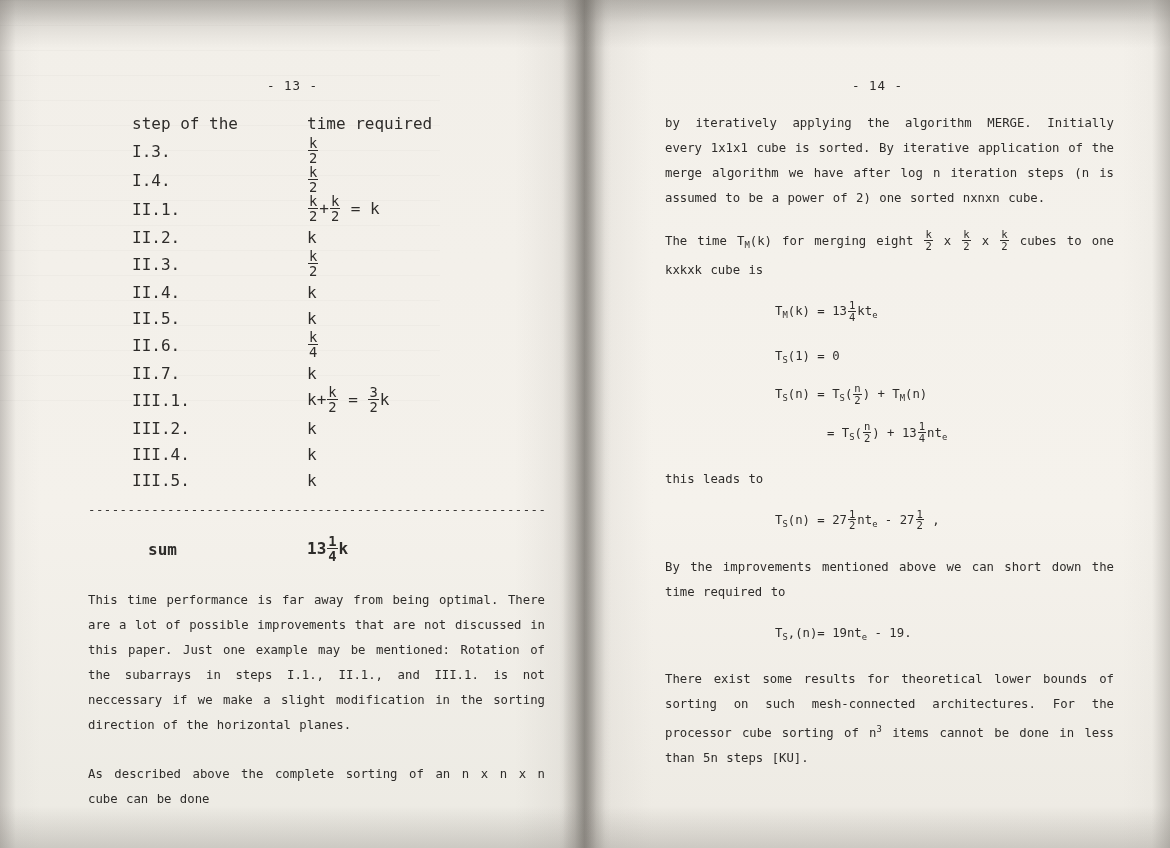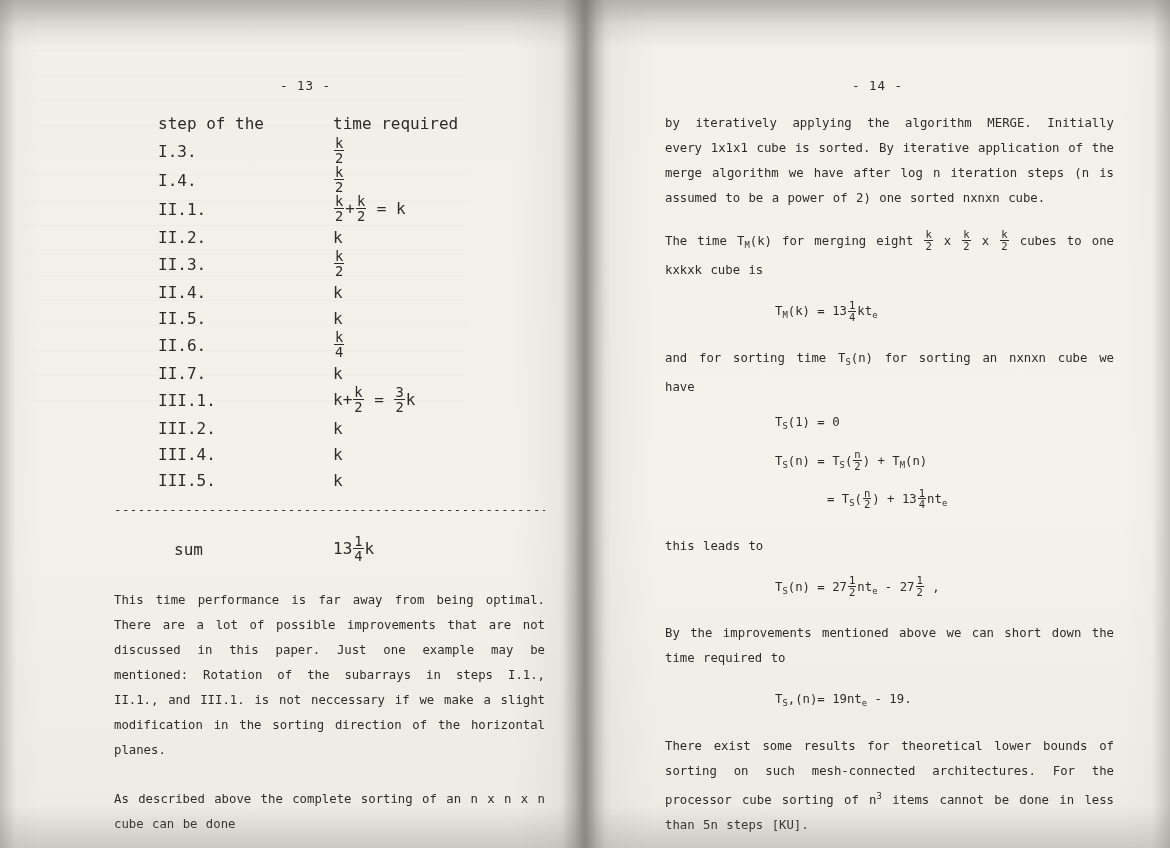--- a/index.html
+++ b/index.html
@@ -20,21 +20,20 @@
     position: relative;
     height: 100%;
     overflow: hidden;
   }
   #page-left {
     width: 585px;
     background:
       linear-gradient(to right, rgba(160,155,150,0.55) 0px, rgba(210,207,202,0.15) 16px, rgba(255,255,255,0) 40px),
       linear-gradient(to left, rgba(120,116,110,0.55) 0px, rgba(200,196,190,0.25) 22px, rgba(255,255,255,0) 70px),
       linear-gradient(to bottom, #cfccc6 0px, #f2efe9 26px, #f4f1eb 60%, #eceae3 100%);
-    padding-left: 26px;
   }
   #page-right {
     width: 585px;
     background:
       linear-gradient(to left, rgba(150,146,140,0.5) 0px, rgba(215,212,206,0.15) 18px, rgba(255,255,255,0) 48px),
       linear-gradient(to right, rgba(120,116,110,0.5) 0px, rgba(205,201,195,0.25) 20px, rgba(255,255,255,0) 68px),
       linear-gradient(to bottom, #d2cfc9 0px, #f3f0ea 24px, #f5f2ec 60%, #edeae3 100%);
   }
   
   #gutter {
@@ -87,21 +86,21 @@
 
   .rule {
     margin: 10px 0 4px 0;
     font-size: 12.3px;
     letter-spacing: 0.5px;
     white-space: nowrap;
     overflow: hidden;
     color:#3a3836;
   }
   tr.sum td.c-step { padding-left: 60px; }
-  tr.sum td { height: 34px; }
+  tr.sum td { height: 34px; font-weight: bold; }
 
   
   .frac {
     display: inline-flex;
     flex-direction: column;
     vertical-align: middle;
     text-align: center;
     line-height: 1.02;
     font-size: 0.86em;
     margin: 0 1px;
@@ -278,23 +277,20 @@
           </span> cubes to one kxkxk cube is
       </p>
 
       <div class="eq">
         T<sub>M</sub>(k) = 13<span class="frac">
             <span class="num">1</span>
             <span class="den">4</span>
           </span>kt<sub>e</sub>
       </div>
 
-      <p class="rtext">
-        and for sorting time T<sub>S</sub>(n) for sorting an nxnxn cube we have
-      </p>
 
       <div class="eq tight">
         T<sub>S</sub>(1) = 0
       </div>
       <div class="eq tight">
         T<sub>S</sub>(n) = T<sub>S</sub>(<span class="frac">
             <span class="num">n</span>
             <span class="den">2</span>
           </span>) + T<sub>M</sub>(n)
       </div>

